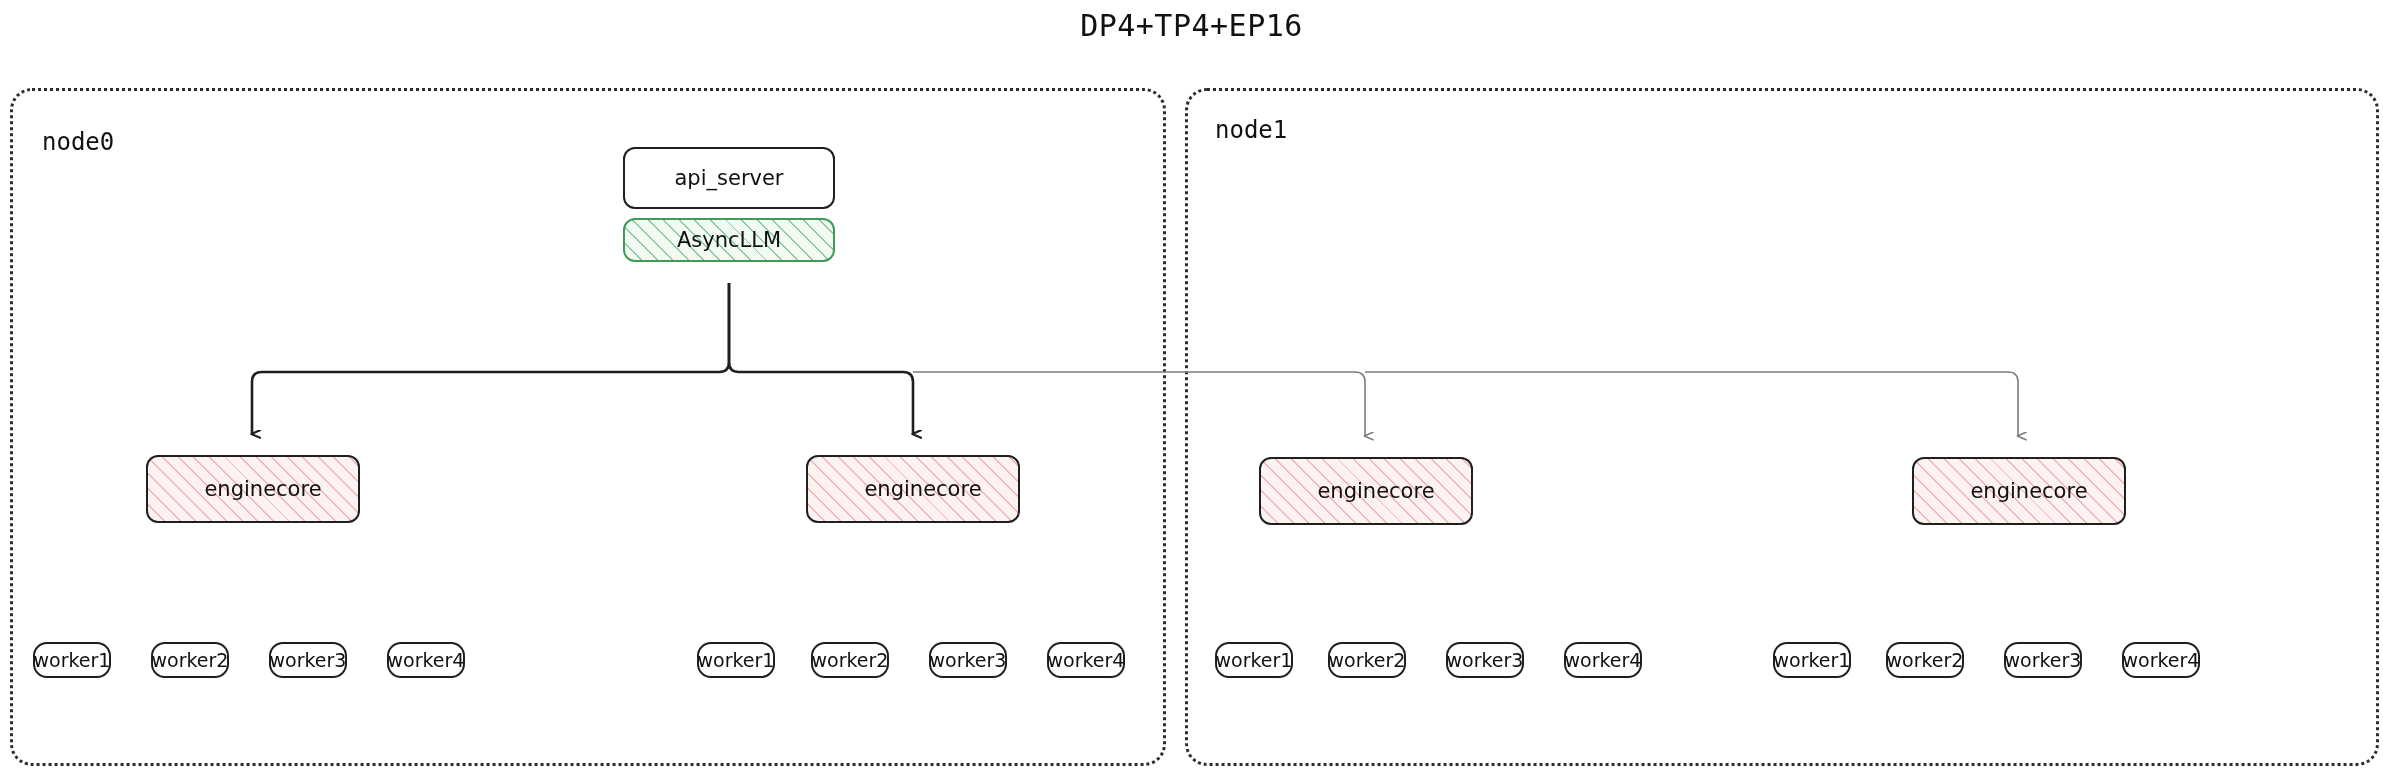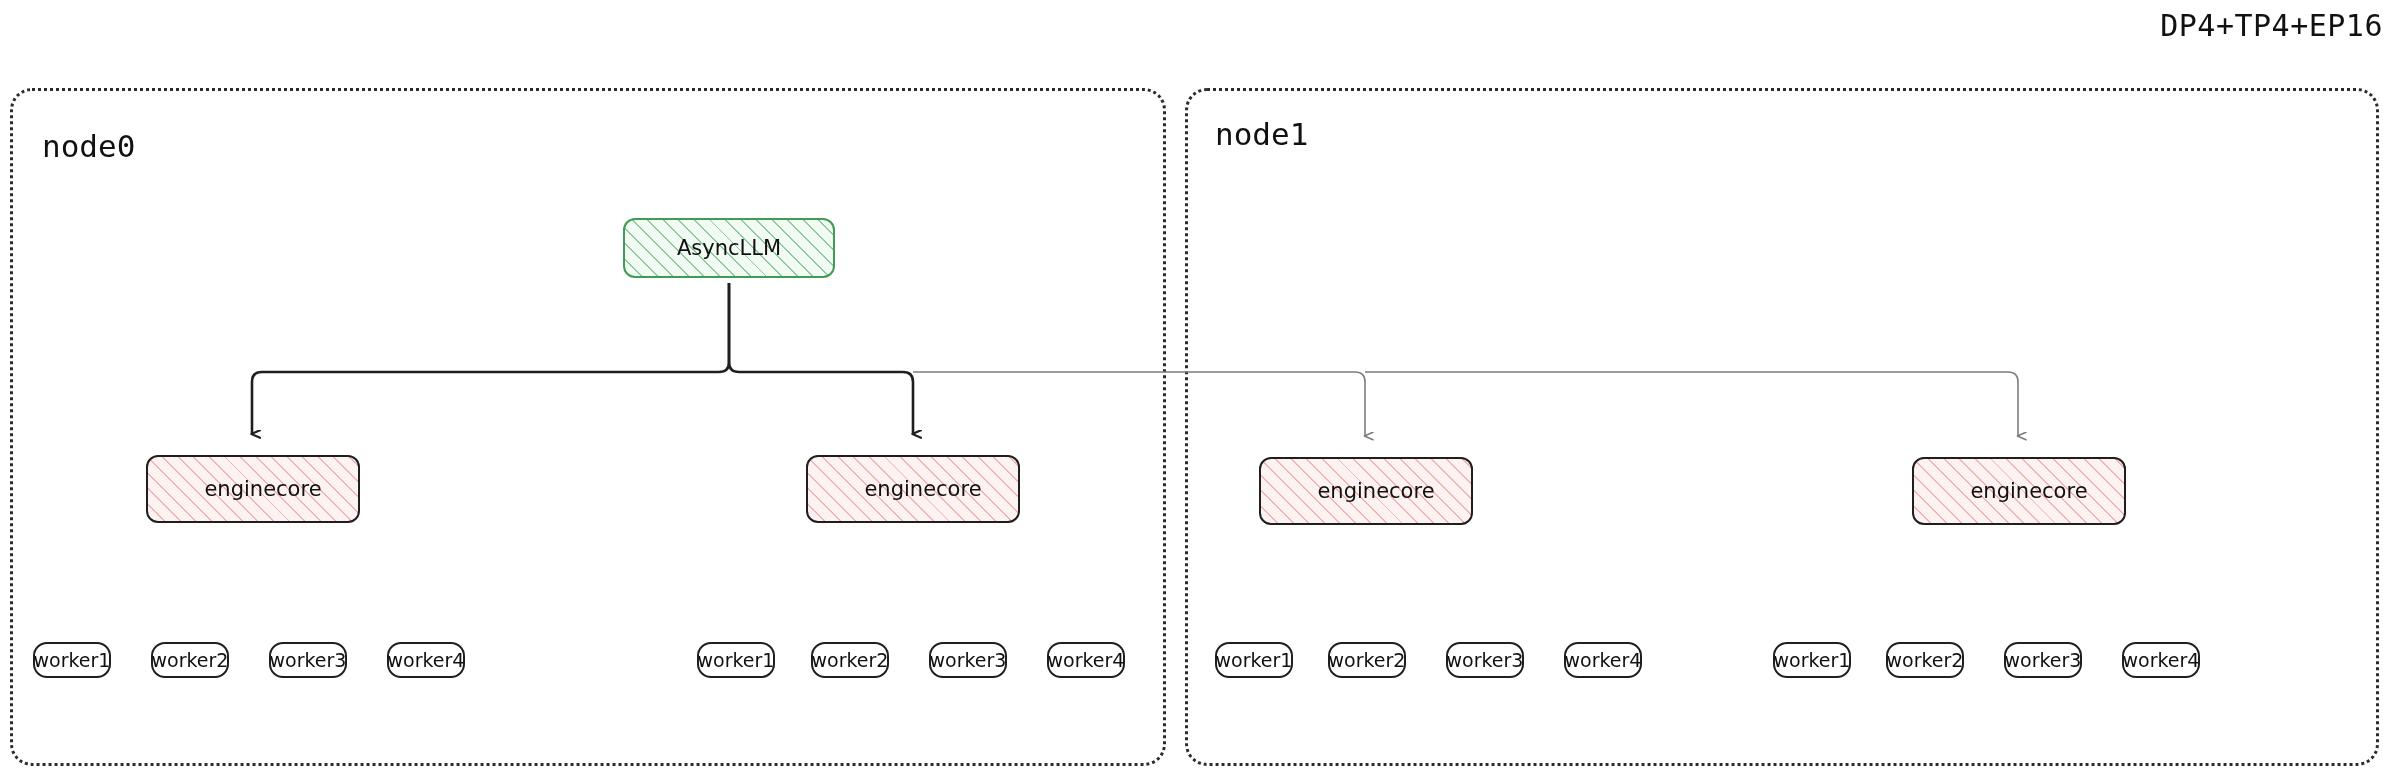--- a/index.html
+++ b/index.html
@@ -4,37 +4,37 @@
 <style>
   html,body{margin:0;padding:0;background:#ffffff;}
   body{width:2383px;height:773px;position:relative;overflow:hidden;
        font-family:"DejaVu Sans", sans-serif;}
 
   #diagram{position:absolute;inset:0;}
 
   
   .title{
     position:absolute;left:0;right:0;top:8px;
-    text-align:right;
+    text-align:center;
     font-family:"DejaVu Sans Mono", monospace;
     font-size:30px;letter-spacing:0.5px;color:#111111;
     white-space:nowrap;
   }
 
   
   .node-box{
     position:absolute;
     border:3px dotted #2b2b2b;
     border-radius:22px;
     background:transparent;
   }
   .node-label{
     position:absolute;
     font-family:"DejaVu Sans Mono", monospace;
-    font-size:31px;color:#111111;white-space:nowrap;
+    font-size:24px;color:#111111;white-space:nowrap;
   }
 
   
   .box{
     position:absolute;
     box-sizing:border-box;
     display:flex;align-items:center;justify-content:center;
     border-radius:12px;
     font-size:21px;color:#111111;
     white-space:nowrap;
@@ -107,22 +107,23 @@
 
     <path d="M719,372 L262,372 Q252,372 252,382 L252,434" fill="none" stroke="#1f1f1f" stroke-width="2.6" marker-end="url(#ah-dark)"></path>
 
     <path d="M739,372 L903,372 Q913,372 913,382 L913,434" fill="none" stroke="#1f1f1f" stroke-width="2.6" marker-end="url(#ah-dark)"></path>
 
     <path d="M913,372 L1355,372 Q1365,372 1365,382 L1365,436" fill="none" stroke="#7d7d7d" stroke-width="1.6" marker-end="url(#ah-gray)"></path>
 
     <path d="M1365,372 L2008,372 Q2018,372 2018,382 L2018,436" fill="none" stroke="#7d7d7d" stroke-width="1.6" marker-end="url(#ah-gray)"></path>
   </svg>
 
+  <div class="box box-plain" style="left:623px;top:147px;width:212px;height:62px;">api_server</div>
 
-  <div class="box box-green" style="left:623px;top:218px;width:212px;height:60px;">AsyncLLM</div>
+  <div class="box box-green" style="left:623px;top:218px;width:212px;height:44px;">AsyncLLM</div>
 
   <div class="box box-pink" style="left:146px;top:455px;width:214px;height:68px;">enginecore</div>
 
   <div class="box box-pink" style="left:806px;top:455px;width:214px;height:68px;">enginecore</div>
 
   <div class="box box-pink" style="left:1259px;top:457px;width:214px;height:68px;">enginecore</div>
 
   <div class="box box-pink" style="left:1912px;top:457px;width:214px;height:68px;">enginecore</div>
 
   <div class="worker" style="left:33px;top:642px;width:78px;">worker1</div>

